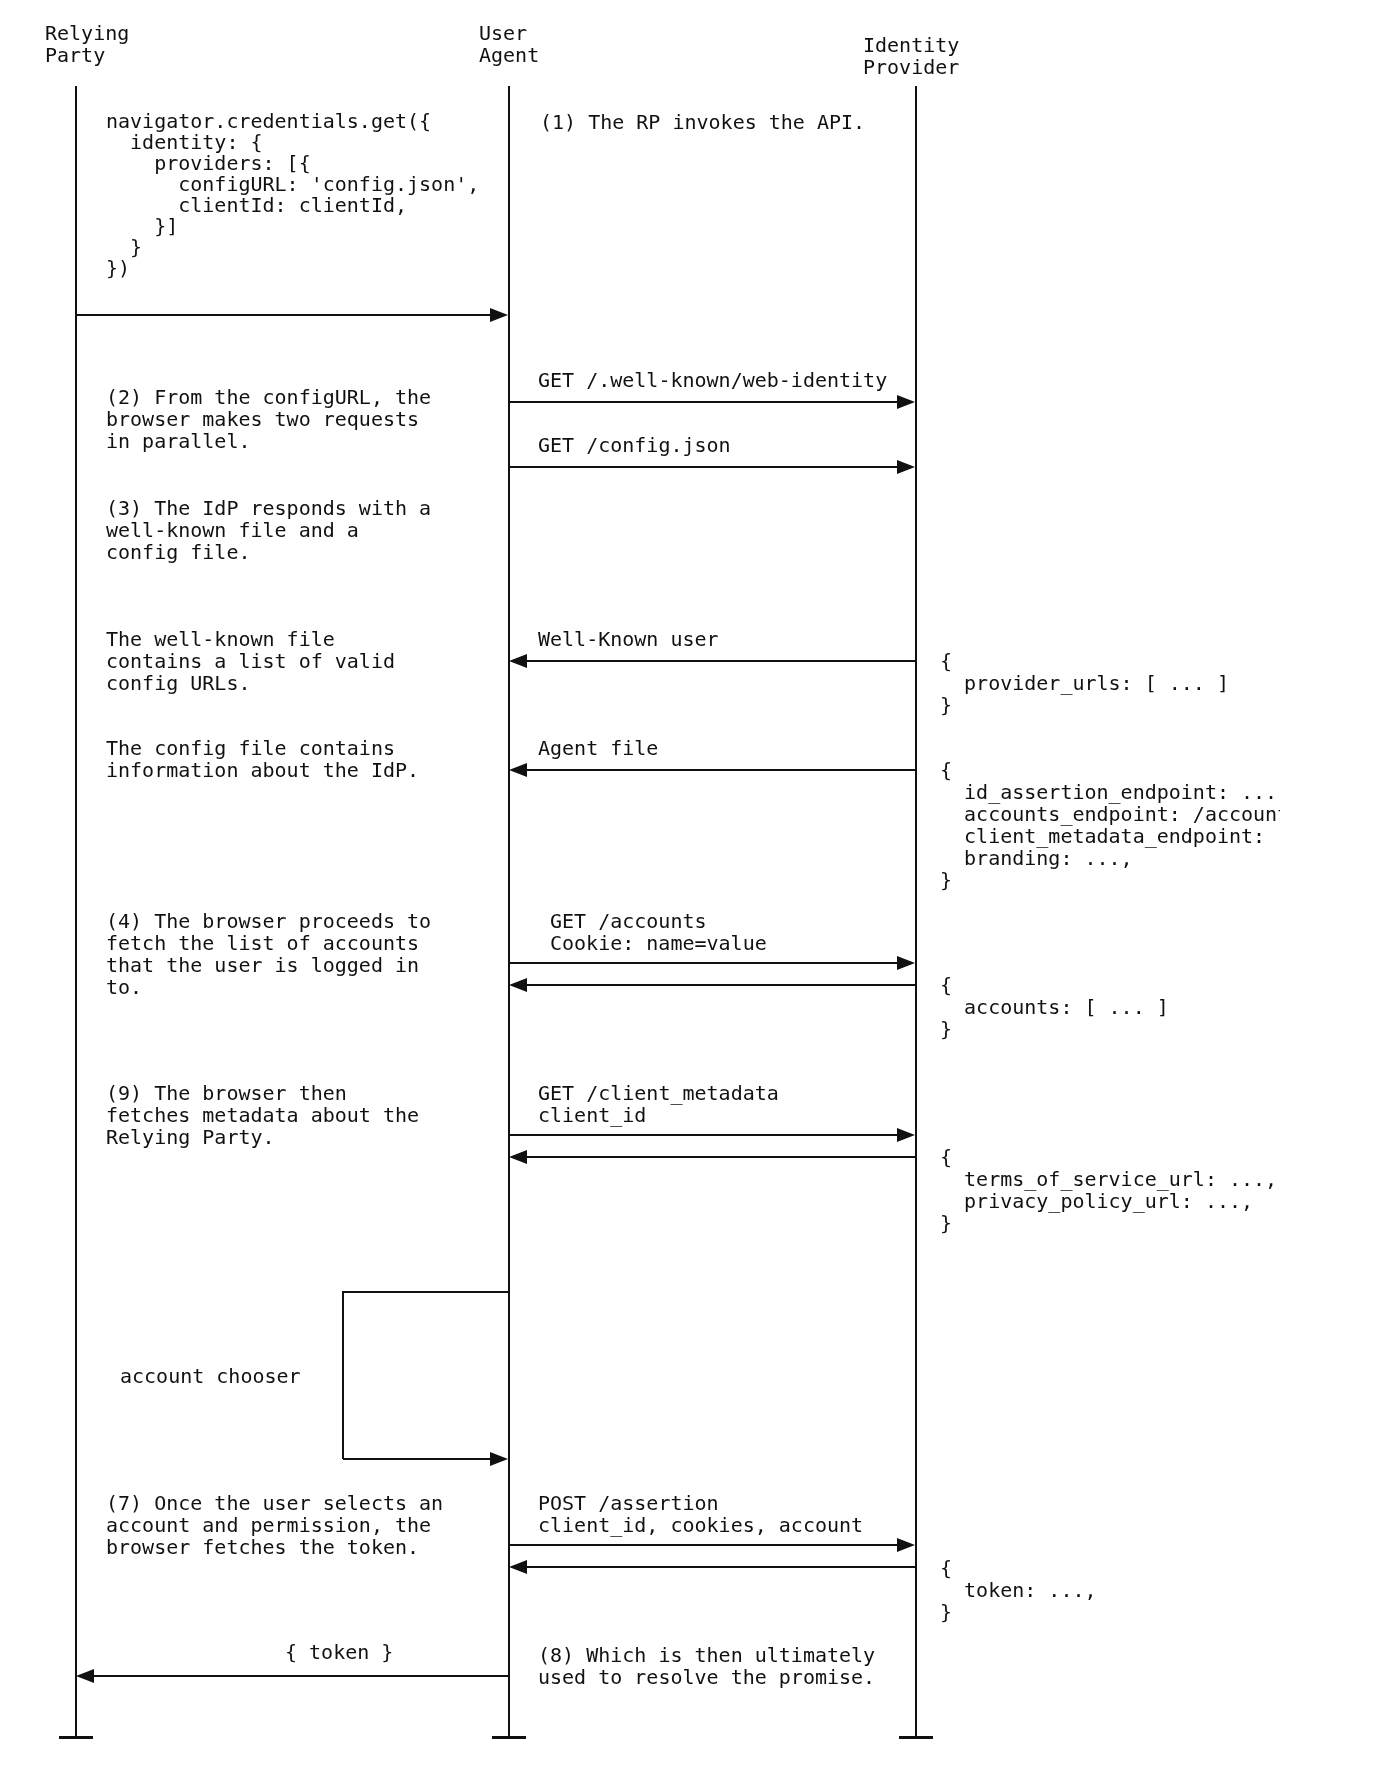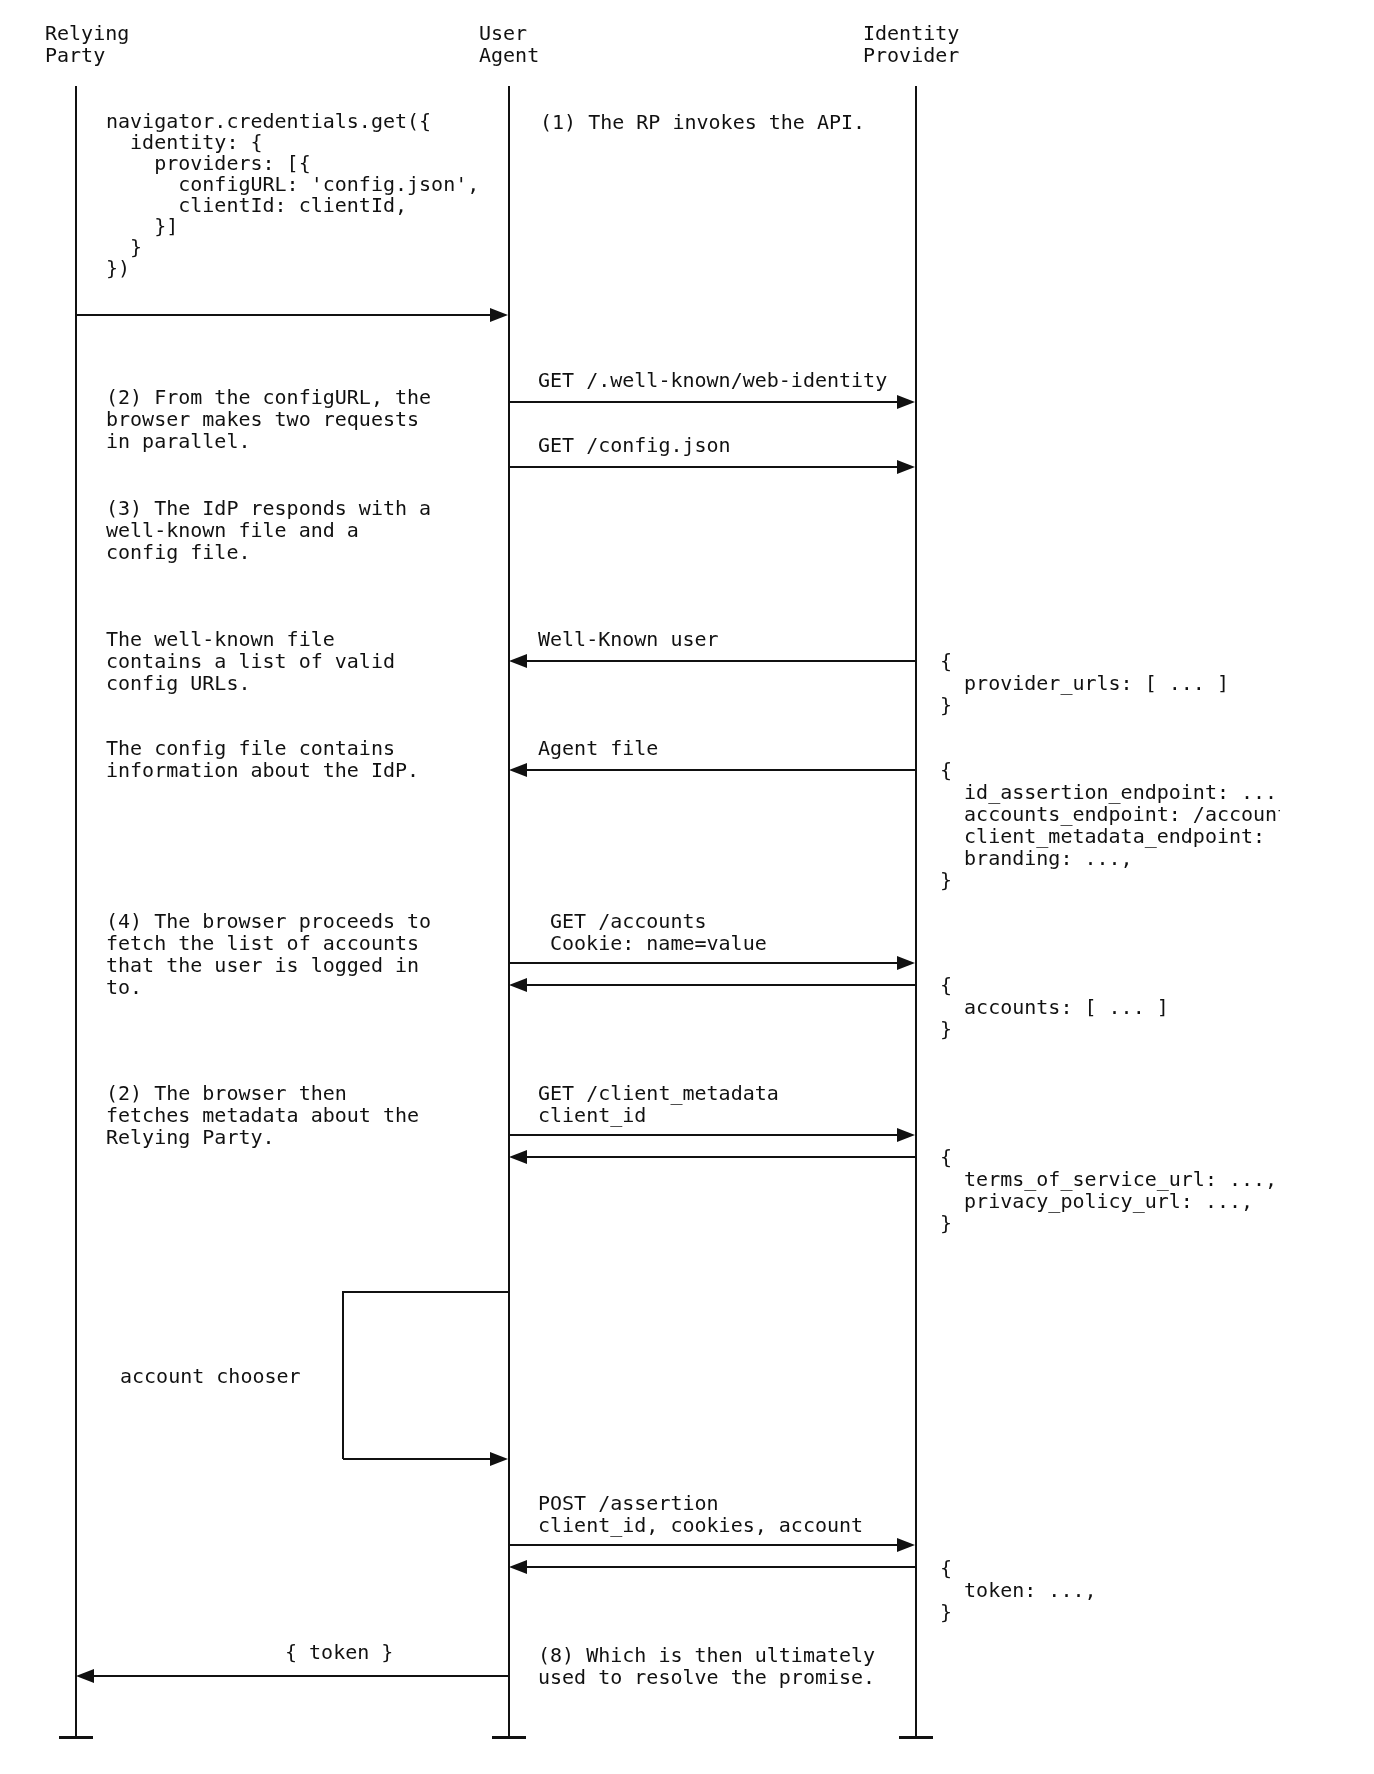--- a/index.html
+++ b/index.html
@@ -36,21 +36,21 @@
 </style>
 </head>
 <body>
 
 <div id="canvas">
 
   <div class="t" style="left:45px;top:22px">Relying
 Party</div>
   <div class="t" style="left:479px;top:22px">User
 Agent</div>
-  <div class="t" style="left:863px;top:22px">Identity
+  <div class="t" style="left:863px;top:34px">Identity
 Provider</div>
 
   <div class="vline" style="left:75px;top:86px;height:1652px"></div>
   <div class="vline" style="left:508px;top:86px;height:1652px"></div>
   <div class="vline" style="left:915px;top:86px;height:1652px"></div>
 
   <div class="foot" style="left:59px;top:1736px"></div>
   <div class="foot" style="left:492px;top:1736px"></div>
   <div class="foot" style="left:899px;top:1736px"></div>
 
@@ -125,21 +125,21 @@
     <div class="head-r" style="left:897px;top:956px"></div>
   </div>
   <div>
     <div class="head-l" style="left:509px;top:978px"></div>
     <div class="hline" style="left:526px;top:984px;width:389px"></div>
   </div>
   <div class="t" style="left:940px;top:974px">{
   accounts: [ ... ]
 }</div>
 
-  <div class="t" style="left:106px;top:1082px">(2) The browser then
+  <div class="t" style="left:106px;top:1082px">(9) The browser then
 fetches metadata about the
 Relying Party.</div>
   <div class="t" style="left:538px;top:1082px">GET /client_metadata
 client_id</div>
   <div>
     <div class="hline" style="left:509px;top:1134px;width:389px"></div>
     <div class="head-r" style="left:897px;top:1128px"></div>
   </div>
   <div>
     <div class="head-l" style="left:509px;top:1150px"></div>
@@ -151,20 +151,23 @@
 }</div>
 
   <div class="t" style="left:120px;top:1365px">account chooser</div>
   <div>
     <div class="hline" style="left:343px;top:1291px;width:166px"></div>
     <div class="vline" style="left:342px;top:1291px;height:168px"></div>
     <div class="hline" style="left:343px;top:1458px;width:148px"></div>
     <div class="head-r" style="left:490px;top:1452px"></div>
   </div>
 
+  <div class="t" style="left:106px;top:1492px">(7) Once the user selects an
+account and permission, the
+browser fetches the token.</div>
   <div class="t" style="left:538px;top:1492px">POST /assertion
 client_id, cookies, account</div>
   <div>
     <div class="hline" style="left:509px;top:1544px;width:389px"></div>
     <div class="head-r" style="left:897px;top:1538px"></div>
   </div>
   <div>
     <div class="head-l" style="left:509px;top:1560px"></div>
     <div class="hline" style="left:526px;top:1566px;width:389px"></div>
   </div>

